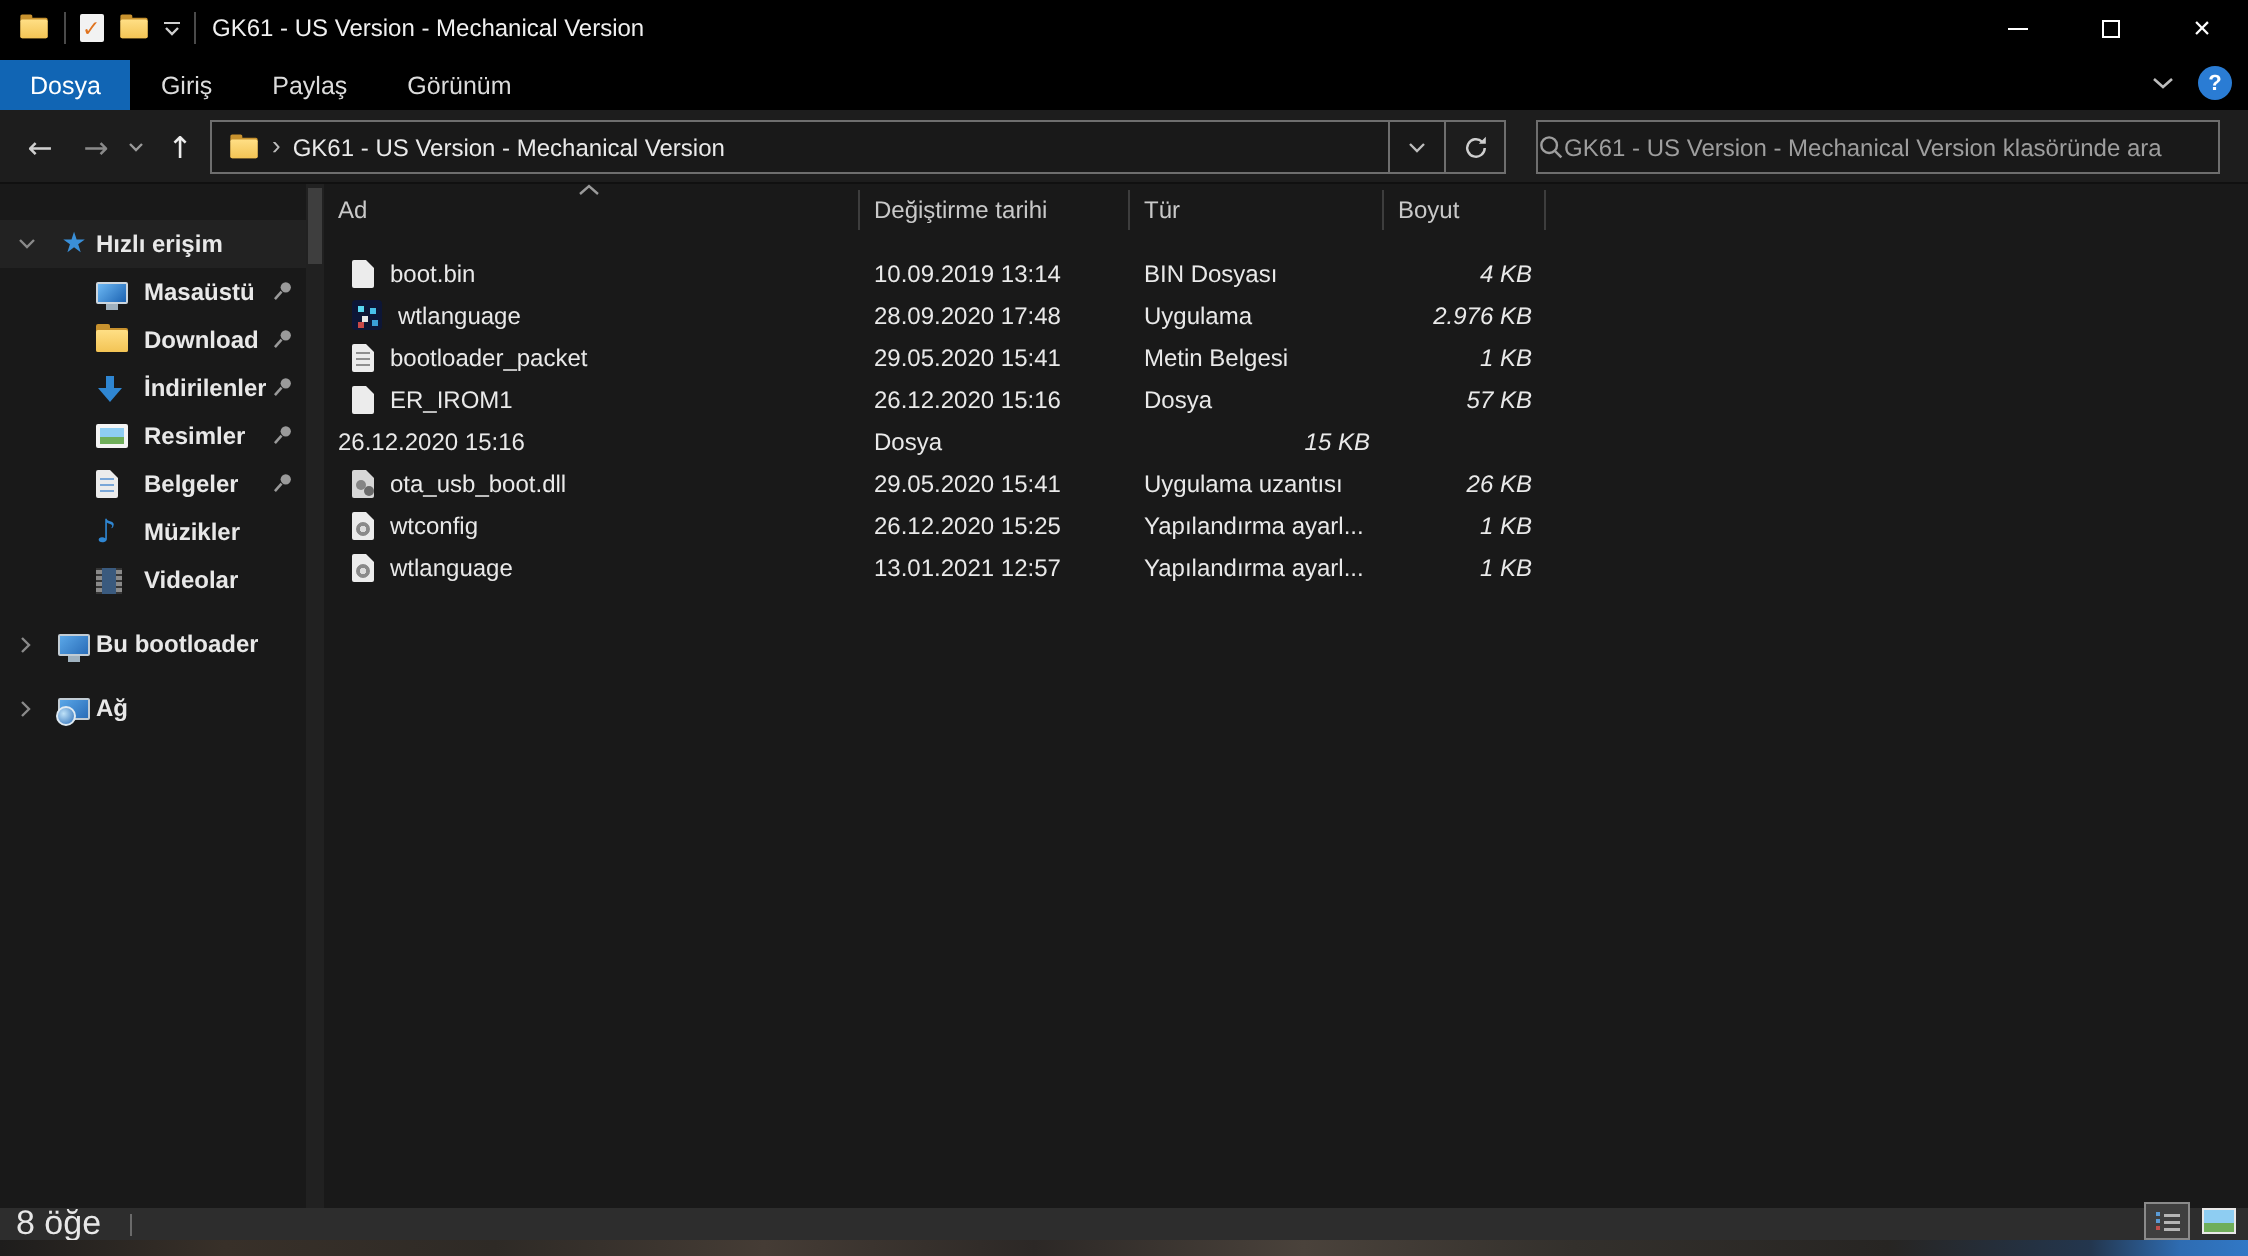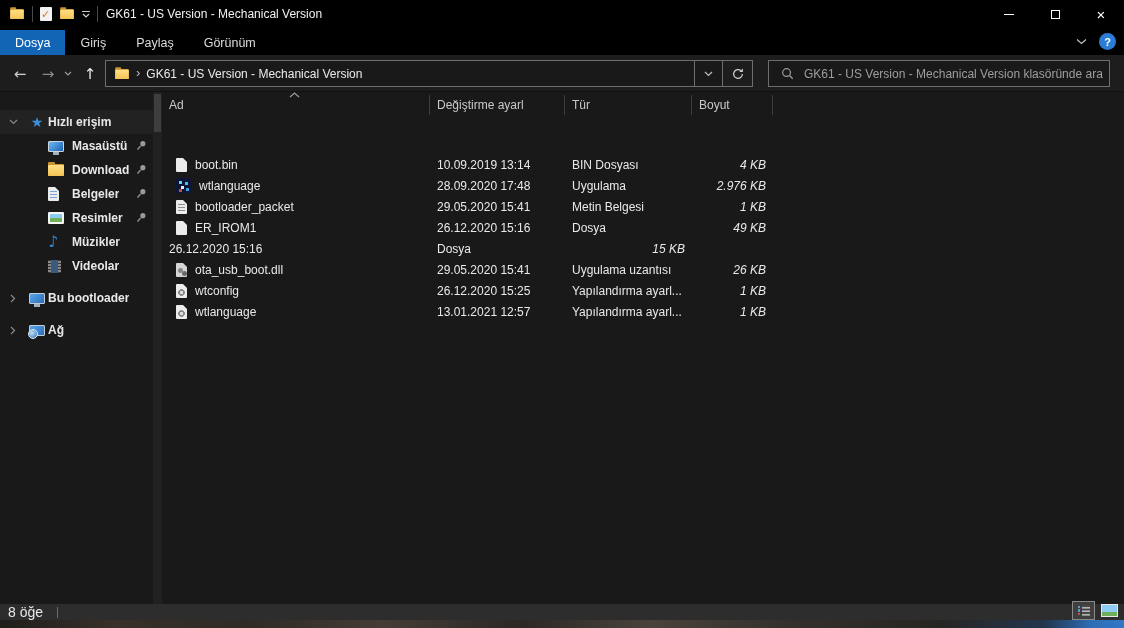--- a/index.html
+++ b/index.html
@@ -93,21 +93,21 @@
   .navbtn { position:absolute; top:0; height:37px; display:flex; align-items:center; justify-content:center; color:#cfcfcf; }
   .arrow-glyph { font-size:15px; font-family:"DejaVu Sans",sans-serif; }
   .addr-box { position:absolute; left:105px; top:5px; width:618px; height:27px; border:1px solid #6e6e6e;
     background:#191919; display:flex; align-items:center; }
   .addr-box .crumb-text { font-size:12px; color:#eaeaea; white-space:nowrap; }
   .addr-chev { margin-left:auto; width:28px; height:100%; border-left:1px solid #6e6e6e;
     display:flex; align-items:center; justify-content:center; }
   .refresh-box { position:absolute; left:723px; top:5px; width:30px; height:27px; border:1px solid #6e6e6e;
     border-left:none; display:flex; align-items:center; justify-content:center; }
   .search-box { position:absolute; left:768px; top:5px; width:342px; height:27px; border:1px solid #6e6e6e;
-    background:#191919; display:flex; align-items:center; gap:10px; padding-left:12px; }
+    background:#191919; display:flex; align-items:center; gap:0; padding-left:0; }
   .search-box .ph { font-size:12px; color:#9e9e9e; white-space:nowrap; }
   .crumb-sep { color:#bdbdbd; font-size:13px; margin:0 6px 2px 6px; }
 
   
   .main { position:absolute; left:0; top:92px; width:100%; height:512px; display:flex; }
   .sidebar { width:153px; height:100%; background:#191919; padding-top:18px; font-size:12px; color:#e8e8e8; }
   .side-row { position:relative; height:24px; display:flex; align-items:center; }
   .side-row .chev-cell { width:26px; display:flex; justify-content:center; flex:none; }
   .side-row .ic-cell { width:22px; display:flex; justify-content:center; flex:none; }
   .side-row .lbl { white-space:nowrap; overflow:hidden;font-weight:bold; }
@@ -118,30 +118,30 @@
   .side-gap { height:8px; }
   .side-scroll { width:9px; height:100%; background:#212121; position:relative; }
   .side-scroll .thumb { position:absolute; left:1px; top:2px; width:7px; height:38px; background:#3e3e3e; }
 
   .filepane { flex:1; height:100%; background:#191919; position:relative; }
   .colheaders { position:relative; display:grid; grid-template-columns:268px 135px 127px 81px;
     height:26px; align-items:center; color:#c9c9c9; font-size:12px; }
   .colheaders .hc { height:20px; line-height:20px; border-right:1px solid #3d3d3d; padding-left:7px; white-space:nowrap; }
   .colheaders .hc.first { }
   .sort-caret { position:absolute; left:127px; top:0px; }
-  .rows { position:absolute; left:0; top:34px; width:100%;margin-top:28px; }
+  .rows { position:absolute; left:0; top:34px; width:100%; }
   .row { display:grid; grid-template-columns:268px 135px 127px 81px; height:21px; align-items:center;
     color:#e9e9e9; font-size:12px; }
   .cell-name { display:flex; align-items:center; gap:8px; padding-left:14px; white-space:nowrap; }
   .cell { padding-left:7px; white-space:nowrap; }
   .cell-size { text-align:right; padding-right:7px; white-space:nowrap;font-style:italic; }
 
   
   .statusbar { position:absolute; left:0; top:604px; width:100%; height:16px; background:#2d2d2d;
-    display:flex; align-items:center; color:#e8e8e8; font-size:14px; }
+    display:flex; align-items:center; color:#e8e8e8; font-size:17px; }
   .statusbar .count { margin-left:8px; }
   .statusbar .sdiv { width:1px; height:11px; background:#6a6a6a; margin-left:14px; }
   .viewbtns { position:absolute; right:3px; top:-3px; display:flex; gap:3px; }
   .vbtn { width:23px; height:19px; display:flex; align-items:center; justify-content:center; }
   .vbtn.active { border:1px solid #8a8a8a; background:#3f3f3f; }
   .mini-details { width:13px; height:11px;
     background:
       radial-gradient(circle 1.2px at 2px 2px, #5b9bd5 98%, transparent),
       radial-gradient(circle 1.2px at 2px 5.5px, #5b9bd5 98%, transparent),
       radial-gradient(circle 1.2px at 2px 9px, #c0504d 98%, transparent),
@@ -272,33 +272,43 @@
             <span class="ic-folder"></span>
           </span>
         <span class="lbl">Download</span>
         <span class="pin"><svg width="11" height="11" viewBox="0 0 12 12">
               <circle cx="7.5" cy="4" r="2.8" fill="#9a9a9a"></circle>
               <path d="M5.2 6.4 L1.6 10.4" stroke="#9a9a9a" stroke-width="1.4"></path>
             </svg></span>
       </div>
       <div class="side-row child">
         <span class="ic-cell">
-            <span class="ic-documents"></span>
-          </span>
-        <span class="lbl">Belgeler</span>
+            <span class="ic-downloads"></span>
+          </span>
+        <span class="lbl">İndirilenler</span>
         <span class="pin"><svg width="11" height="11" viewBox="0 0 12 12">
               <circle cx="7.5" cy="4" r="2.8" fill="#9a9a9a"></circle>
               <path d="M5.2 6.4 L1.6 10.4" stroke="#9a9a9a" stroke-width="1.4"></path>
             </svg></span>
       </div>
       <div class="side-row child">
         <span class="ic-cell">
             <span class="ic-pictures"></span>
           </span>
         <span class="lbl">Resimler</span>
+        <span class="pin"><svg width="11" height="11" viewBox="0 0 12 12">
+              <circle cx="7.5" cy="4" r="2.8" fill="#9a9a9a"></circle>
+              <path d="M5.2 6.4 L1.6 10.4" stroke="#9a9a9a" stroke-width="1.4"></path>
+            </svg></span>
+      </div>
+      <div class="side-row child">
+        <span class="ic-cell">
+            <span class="ic-documents"></span>
+          </span>
+        <span class="lbl">Belgeler</span>
         <span class="pin"><svg width="11" height="11" viewBox="0 0 12 12">
               <circle cx="7.5" cy="4" r="2.8" fill="#9a9a9a"></circle>
               <path d="M5.2 6.4 L1.6 10.4" stroke="#9a9a9a" stroke-width="1.4"></path>
             </svg></span>
       </div>
       <div class="side-row child">
         <span class="ic-cell">
             <span class="ic-music">♪</span>
           </span>
         <span class="lbl">Müzikler</span>
@@ -339,21 +349,21 @@
     <div class="side-scroll">
       <span class="thumb"></span>
     </div>
 
     <div class="filepane">
       <div class="colheaders">
         <svg class="sort-caret" width="11" height="6" viewBox="0 0 11 6">
             <polyline points="1,5 5.5,1 10,5" fill="none" stroke="#9a9a9a" stroke-width="1.2"></polyline>
           </svg>
         <span class="hc first">Ad</span>
-        <span class="hc">Değiştirme ayarl</span>
+        <span class="hc">Değiştirme tarihi</span>
         <span class="hc">Tür</span>
         <span class="hc">Boyut</span>
       </div>
 
       <div class="rows">
         <div class="row">
           <span class="cell-name">
               <span class="fi"></span>
               <span>boot.bin</span>
             </span>
@@ -379,21 +389,21 @@
           <span class="cell">Metin Belgesi</span>
           <span class="cell-size">1 KB</span>
         </div>
         <div class="row">
           <span class="cell-name">
               <span class="fi"></span>
               <span>ER_IROM1</span>
             </span>
           <span class="cell">26.12.2020 15:16</span>
           <span class="cell">Dosya</span>
-          <span class="cell-size">49 KB</span>
+          <span class="cell-size">57 KB</span>
         </div>
         <div class="row">
           <span class="cell">26.12.2020 15:16</span>
           <span class="cell">Dosya</span>
           <span class="cell-size">15 KB</span>
         </div>
         <div class="row">
           <span class="cell-name">
               <span class="fi fi-dll"></span>
               <span>ota_usb_boot.dll</span>

